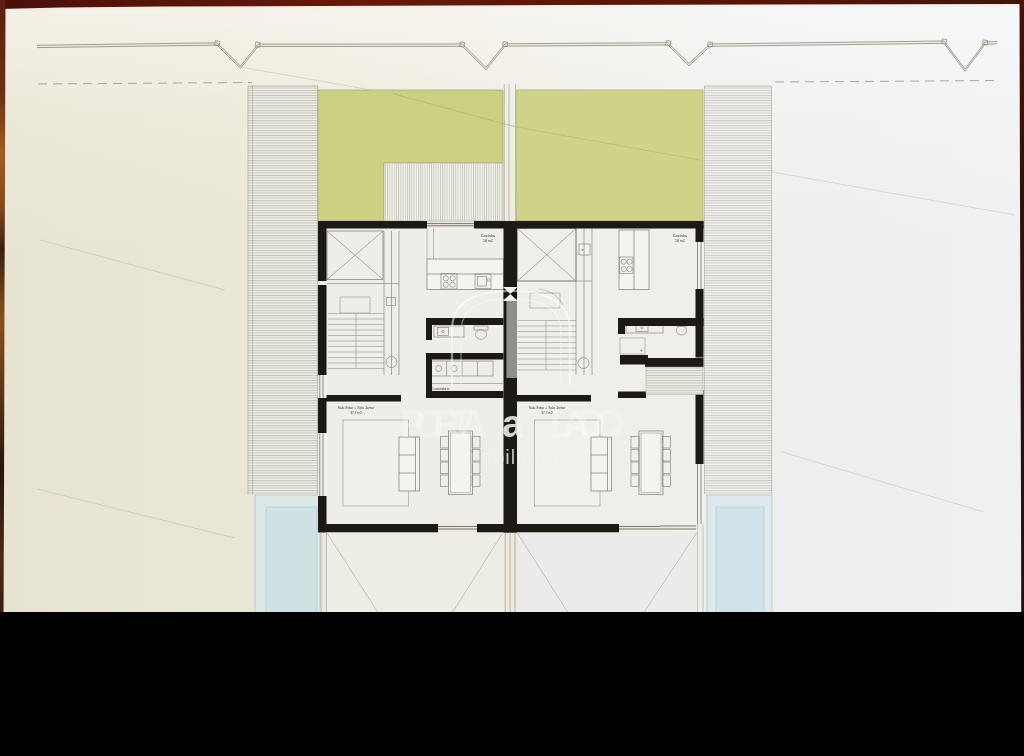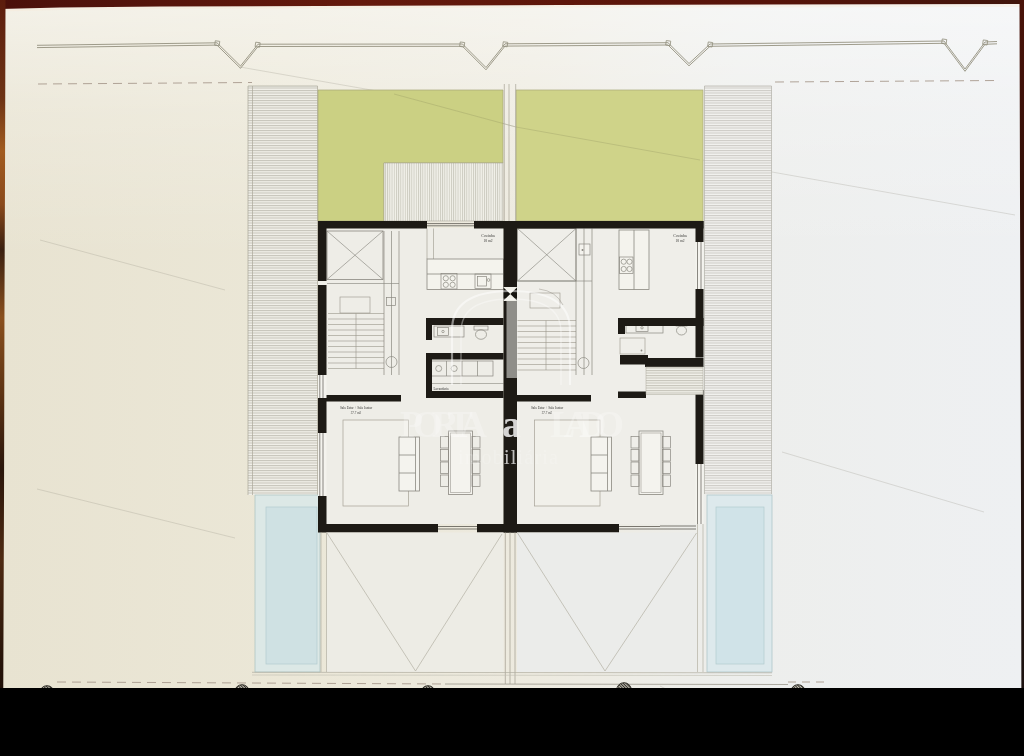--- a/index.html
+++ b/index.html
@@ -1,16 +1,16 @@
 <!DOCTYPE html>
 <html><head>
 <meta charset="utf-8">
 <style>
   html,body{margin:0;padding:0;background:#000;}
-  #stage{position:relative;width:1024px;height:688px;overflow:hidden;font-family:Liberation Serif, serif;text-align:right;}
+  #stage{position:relative;width:1024px;height:612px;overflow:hidden;font-family:Liberation Sans, sans-serif;text-align:right;}
   svg{display:block;}
 </style>
 </head>
 <body>
 <div id="stage">
 <svg width="1024" height="756" viewBox="0 0 1024 756" xmlns="http://www.w3.org/2000/svg">
 <defs>
   <linearGradient id="paper" x1="0" y1="0" x2="1" y2="0">
     <stop offset="0" stop-color="#e8e3d1"></stop>
     <stop offset="0.28" stop-color="#ebe7d7"></stop>

